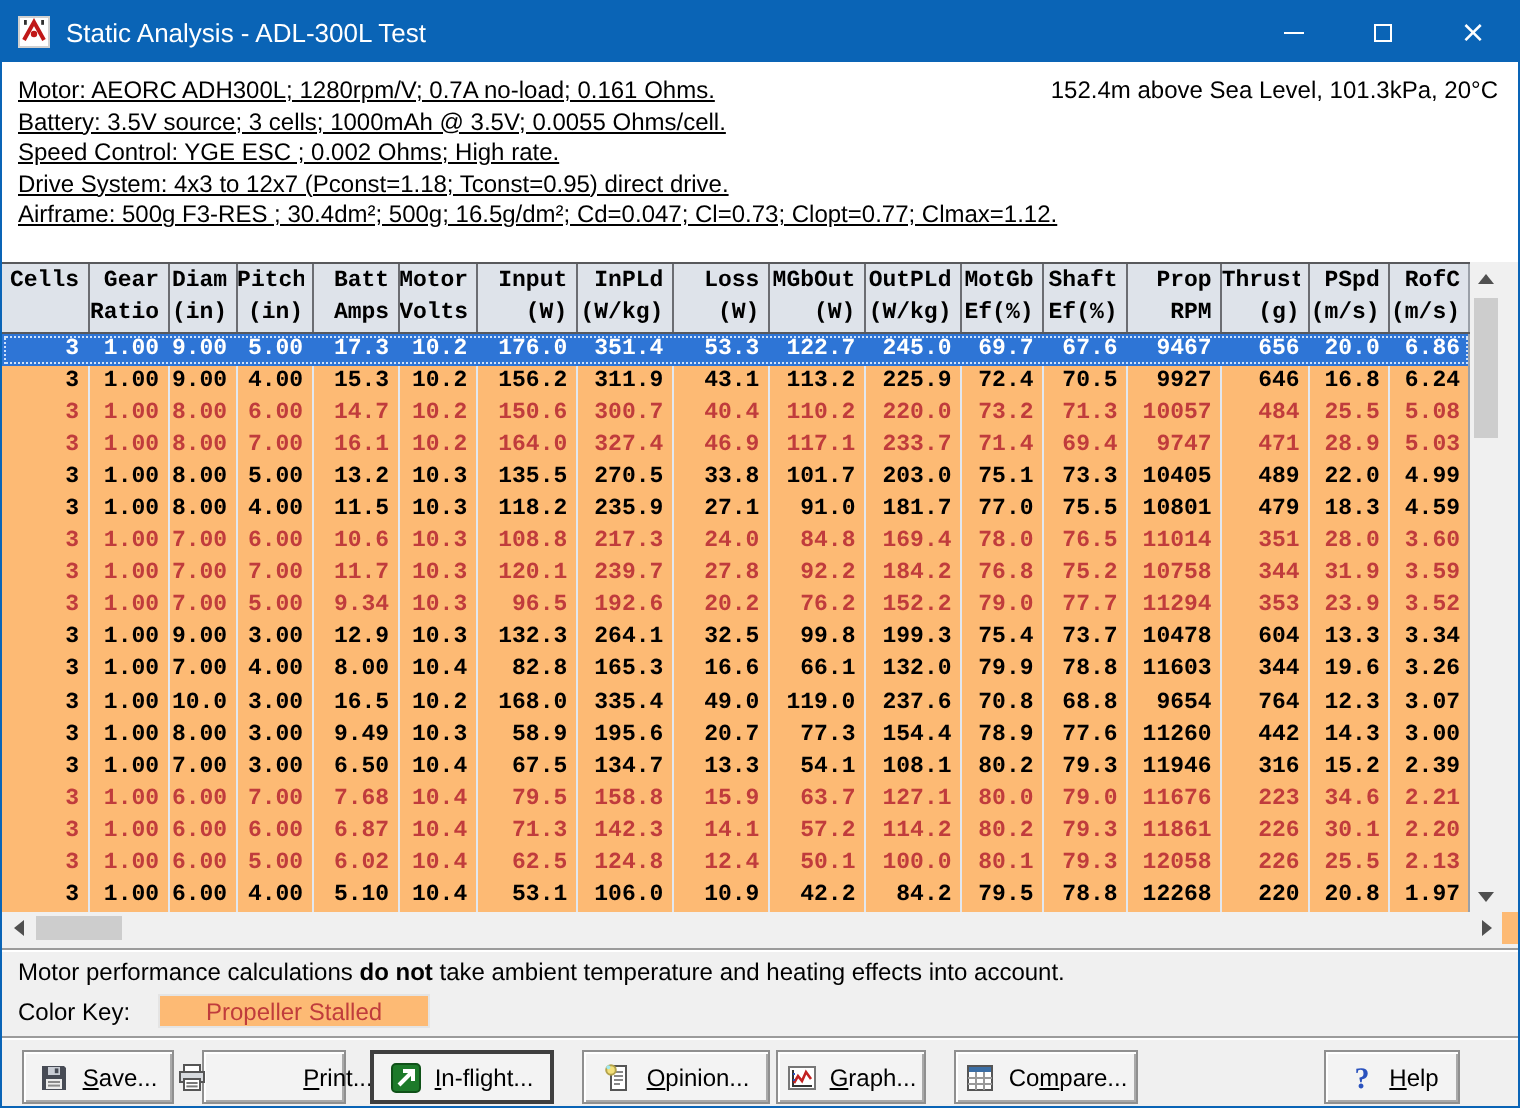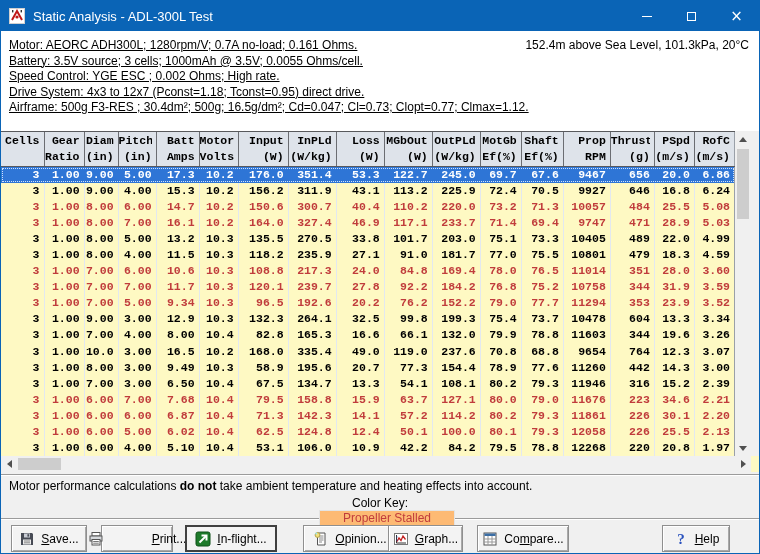--- a/index.html
+++ b/index.html
@@ -15,21 +15,21 @@
   .win-controls { display:flex; height:30px; }
   .win-btn { width:45px; height:30px; display:flex; align-items:center; justify-content:center; color:#fff; }
   .min-glyph { width:10px; height:1px; background:#fff; display:block; }
   .max-glyph { width:9px; height:9px; border:1px solid #fff; display:block; }
   .close-glyph { font-size:15px; line-height:1; font-family:"DejaVu Sans",sans-serif; }
   
   .info { background:#fff; height:100px; padding:7px 8px 0 8px; font-size:12px; line-height:15.5px; color:#000; position:relative; }
   .info .line { white-space:nowrap;text-decoration:underline; }
   .env { position:absolute; top:7px; right:10px; }
   
-  .table-zone { background:#fef9c3; }
+  .table-zone { background:#fdba74; }
   .trow { display:flex; }
   table { border-collapse:collapse; table-layout:fixed; width:734px;
           font-family:"Liberation Mono","DejaVu Sans Mono",monospace; font-size:11.5px; font-weight:bold; }
   thead th { background:#dee3ea; border-top:1px solid #58595c; border-bottom:1px solid #58595c;
              border-left:1px solid #6b6d72; padding:1px 4px 1px 0; vertical-align:top; }
   thead th:first-child { border-left:none; }
   thead th div { height:16px; line-height:16px; text-align:right; overflow:hidden; white-space:nowrap; }
   tbody td { height:16px; line-height:16px; padding:0 4px 0 0; text-align:right;
              border-left:1px solid #e2e8f0; overflow:hidden; white-space:nowrap; }
   tbody td:first-child { border-left:none; }
@@ -44,33 +44,33 @@
   .vthumb { position:absolute; left:2px; width:12px; top:18px; height:70px; background:#cdcdcd; }
   .hscroll { height:16px; width:750px; background:#f0f0f0; position:relative; }
   .hthumb { position:absolute; top:2px; height:12px; left:17px; width:43px; background:#cdcdcd; }
   .tri-up    { width:0; height:0; border-left:4px solid transparent; border-right:4px solid transparent; border-bottom:5px solid #505050; }
   .tri-down  { width:0; height:0; border-left:4px solid transparent; border-right:4px solid transparent; border-top:5px solid #505050; }
   .tri-left  { width:0; height:0; border-top:4px solid transparent; border-bottom:4px solid transparent; border-right:5px solid #505050; }
   .tri-right { width:0; height:0; border-top:4px solid transparent; border-bottom:4px solid transparent; border-left:5px solid #505050; }
   
   .etched { height:2px; border-top:1px solid #9b9b9b; border-bottom:1px solid #ffffff; margin-top:2px; }
   .note { padding:3px 4px 0 8px; font-size:12px; height:19px; white-space:nowrap; }
-  .colorkey { display:flex; align-items:center; padding:1px 8px; height:21px; font-size:12px;flex-direction:column; }
+  .colorkey { display:flex; align-items:center; padding:1px 8px; height:21px; font-size:12px; }
   .ck-box { margin-left:14px; width:136px; height:17px; background:#fdba74; border:1px solid #e4e4e4;
             display:flex; align-items:center; justify-content:center; color:#c03c3c; font-size:12px; }
   .buttons { position:relative; height:37px; }
   .btn { position:absolute; top:5px; height:27px; display:flex; align-items:center; justify-content:center; gap:6px;
          background:#f3f3f3; border:1px solid #8f8f8f; font-size:12px; color:#000; cursor:default;
          box-shadow: inset 1px 1px 0 #ffffff, inset -1px -1px 0 #a9a9a9; font-family:"Liberation Sans",sans-serif; }
   .btn.default { border:2px solid #3f3f3f; box-shadow:none; }
   .btn svg { flex:0 0 auto; }
   .btn-save    { left:10px;  width:76px; }
   .btn-print   { left:100px; width:72px;gap:48px; }
   .btn-inflight{ left:184px; width:92px; }
-  .btn-opinion { left:302px; width:94px; }
+  .btn-opinion { left:290px; width:94px; }
   .btn-graph   { left:387px; width:75px; }
   .btn-compare { left:476px; width:92px; }
   .btn-close   { left:577px; width:72px;margin-top:44px; }
   .btn-help    { left:661px; width:68px; }
 </style>
 </head>
 <body>
 
 <div class="window">
 

